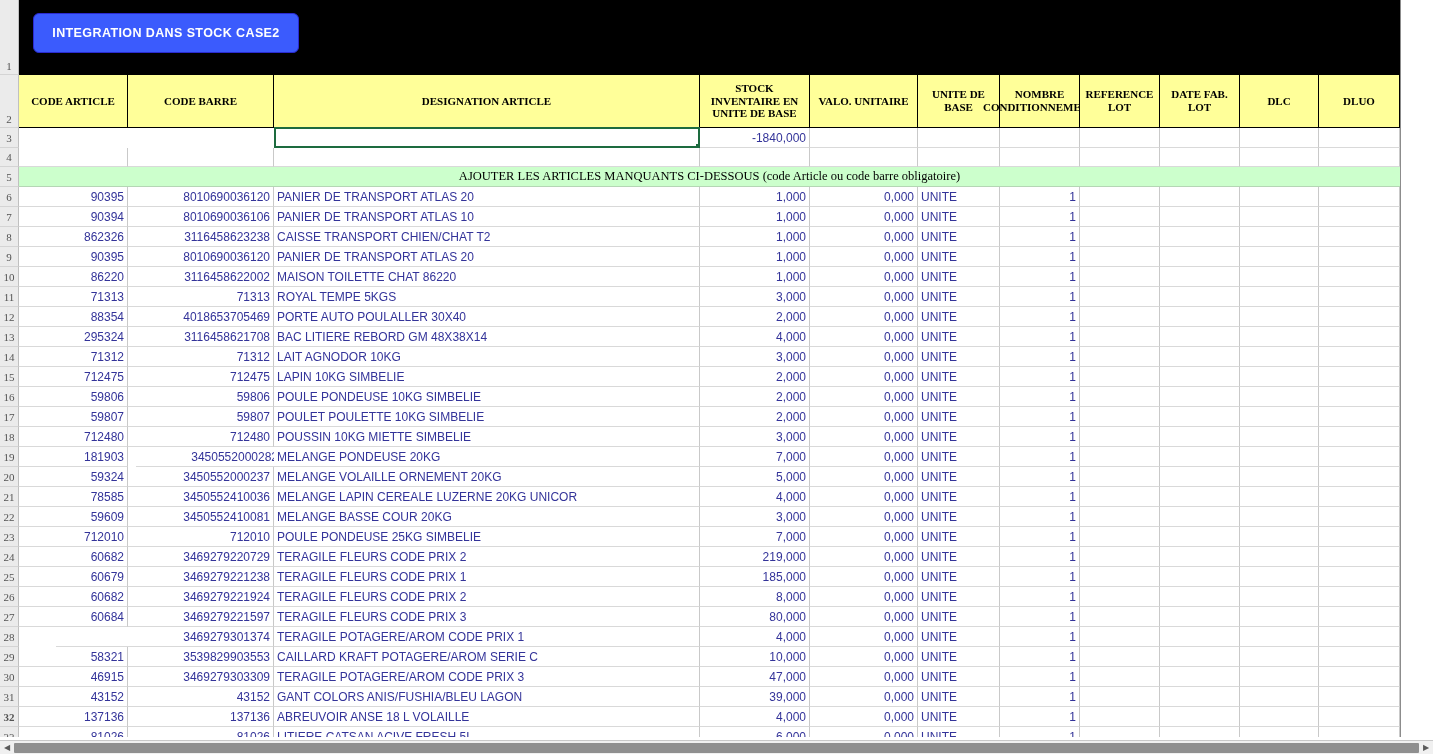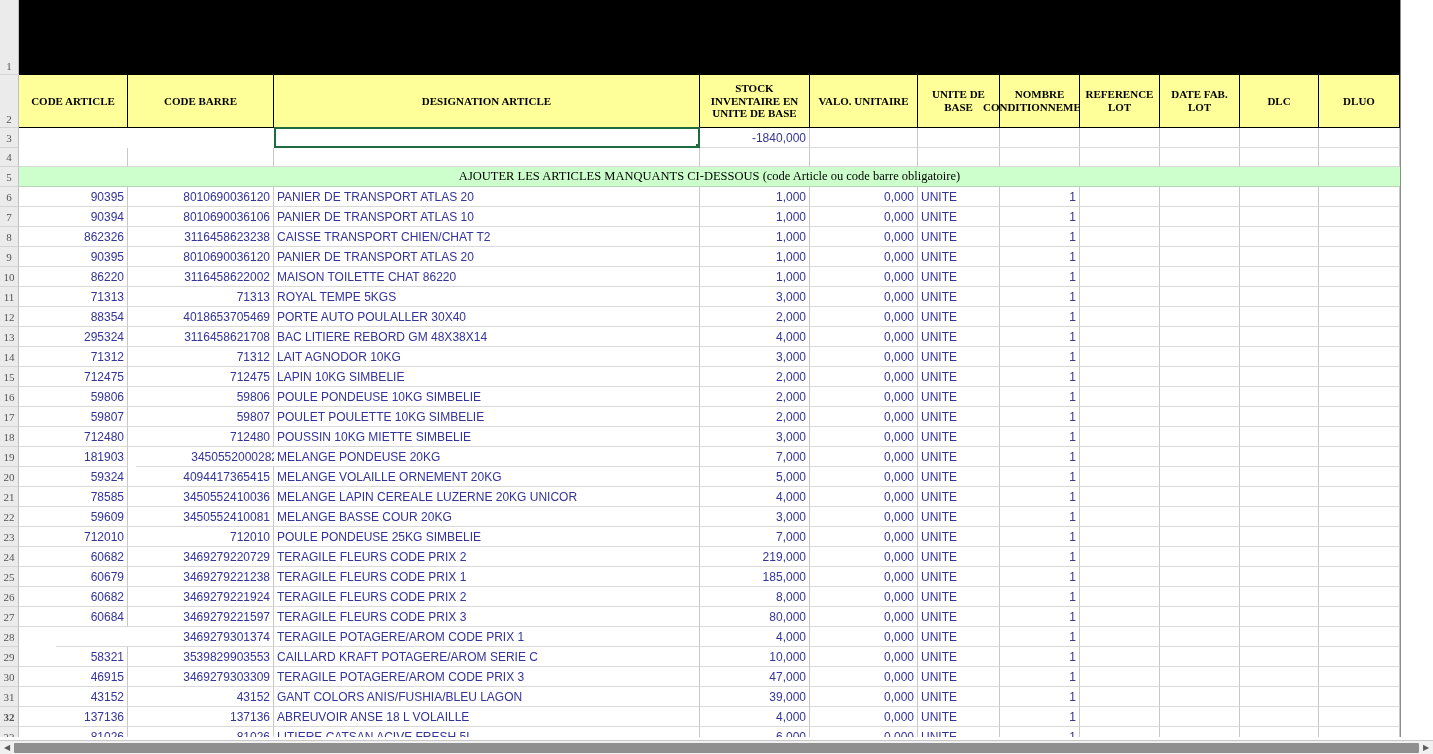--- a/index.html
+++ b/index.html
@@ -130,20 +130,21 @@
   #harrowR{right:0;}
 
   .clipbottom{position:absolute;left:0;top:737px;width:1433px;height:3px;background:#ffffff;}
 </style>
 </head>
 <body>
 
 <div id="sheet">
 
   <div id="blackband"></div>
+  <div id="integbtn">INTEGRATION DANS STOCK CASE2</div>
 
   <div id="rowheaders">
       <div class="rowhdr" style="top: 0px; height: 75px; background: rgb(235, 235, 235); align-items: flex-end; padding-bottom: 2px;">1</div>
       <div class="rowhdr" style="top: 75px; height: 53px; align-items: flex-end; padding-bottom: 2px;">2</div>
       <div class="rowhdr" style="top: 128px; height: 20px;">3</div>
       <div class="rowhdr" style="top: 148px; height: 19px;">4</div>
       <div class="rowhdr" style="top: 167px; height: 20px;">5</div>
       <div class="rowhdr" style="top: 187px; height: 20px;">6</div>
       <div class="rowhdr" style="top: 207px; height: 20px;">7</div>
       <div class="rowhdr" style="top: 227px; height: 20px;">8</div>
@@ -369,21 +370,21 @@
       <div class="cell txt" style="left: 274px; width: 426px; top: 447px; height: 20px;">MELANGE PONDEUSE 20KG</div>
       <div class="cell num" style="left: 700px; width: 110px; top: 447px; height: 20px;">7,000</div>
       <div class="cell num" style="left: 810px; width: 108px; top: 447px; height: 20px;">0,000</div>
       <div class="cell txt" style="left: 918px; width: 82px; top: 447px; height: 20px;">UNITE</div>
       <div class="cell num" style="left: 1000px; width: 80px; top: 447px; height: 20px;">1</div>
       <div class="cell num" style="left: 1080px; width: 80px; top: 447px; height: 20px;"></div>
       <div class="cell num" style="left: 1160px; width: 80px; top: 447px; height: 20px;"></div>
       <div class="cell num" style="left: 1240px; width: 79px; top: 447px; height: 20px;"></div>
       <div class="cell num" style="left: 1319px; width: 81px; top: 447px; height: 20px;"></div>
       <div class="cell num" style="left: 19px; width: 109px; top: 467px; height: 20px;">59324</div>
-      <div class="cell num" style="left: 128px; width: 146px; top: 467px; height: 20px;">4094417365415</div>
+      <div class="cell num" style="left: 128px; width: 146px; top: 467px; height: 20px;">3450552000237</div>
       <div class="cell txt" style="left: 274px; width: 426px; top: 467px; height: 20px;">MELANGE VOLAILLE ORNEMENT 20KG</div>
       <div class="cell num" style="left: 700px; width: 110px; top: 467px; height: 20px;">5,000</div>
       <div class="cell num" style="left: 810px; width: 108px; top: 467px; height: 20px;">0,000</div>
       <div class="cell txt" style="left: 918px; width: 82px; top: 467px; height: 20px;">UNITE</div>
       <div class="cell num" style="left: 1000px; width: 80px; top: 467px; height: 20px;">1</div>
       <div class="cell num" style="left: 1080px; width: 80px; top: 467px; height: 20px;"></div>
       <div class="cell num" style="left: 1160px; width: 80px; top: 467px; height: 20px;"></div>
       <div class="cell num" style="left: 1240px; width: 79px; top: 467px; height: 20px;"></div>
       <div class="cell num" style="left: 1319px; width: 81px; top: 467px; height: 20px;"></div>
       <div class="cell num" style="left: 19px; width: 109px; top: 487px; height: 20px;">78585</div>

